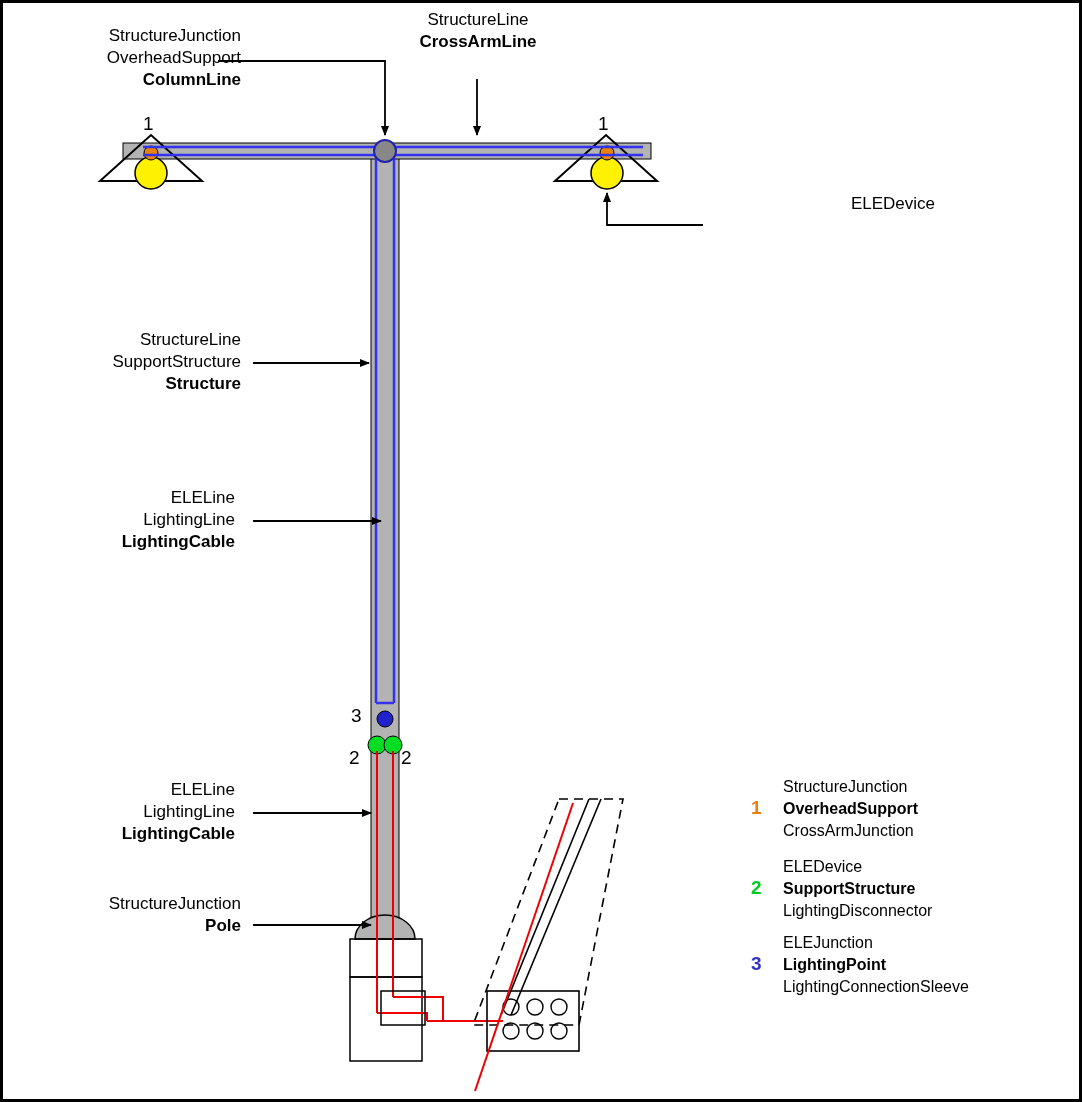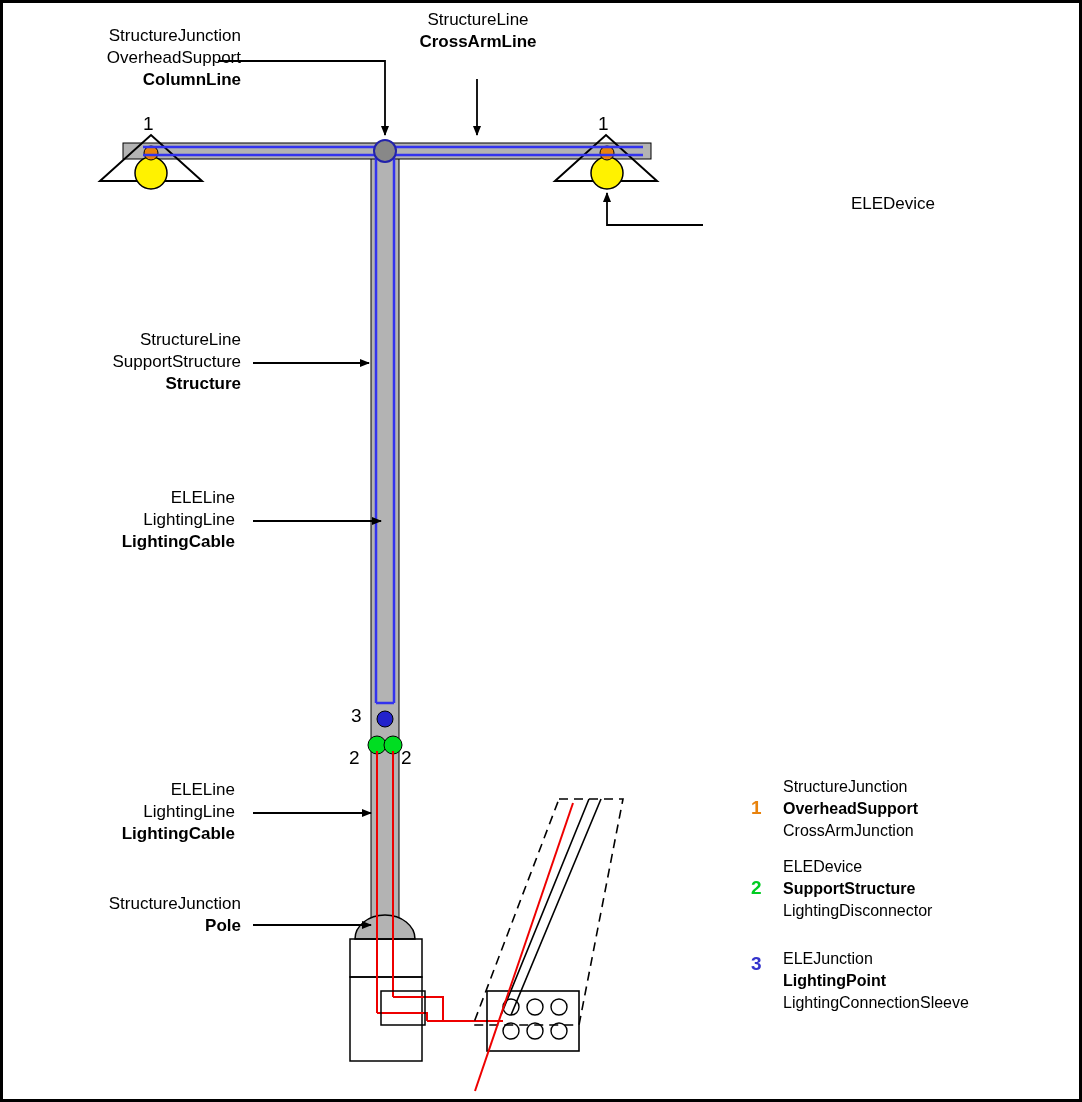--- a/index.html
+++ b/index.html
@@ -188,21 +188,21 @@
     </div>
 
     <div class="legend-num" style="left:748px; top:874px; color:#00CC22;">2</div>
     <div class="legend-item legend-text" style="left:780px; top:853px;">
       <div>ELEDevice</div>
       <div class="b">SupportStructure</div>
       <div>LightingDisconnector</div>
     </div>
 
     <div class="legend-num" style="left:748px; top:950px; color:#3333CC;">3</div>
-    <div class="legend-item legend-text" style="left:780px; top:929px;margin-top:16px;">
+    <div class="legend-item legend-text" style="left:780px; top:929px;">
       <div>ELEJunction</div>
       <div class="b">LightingPoint</div>
       <div>LightingConnectionSleeve</div>
     </div>
 
   </div>
 
 </div>
 
 </body></html>

